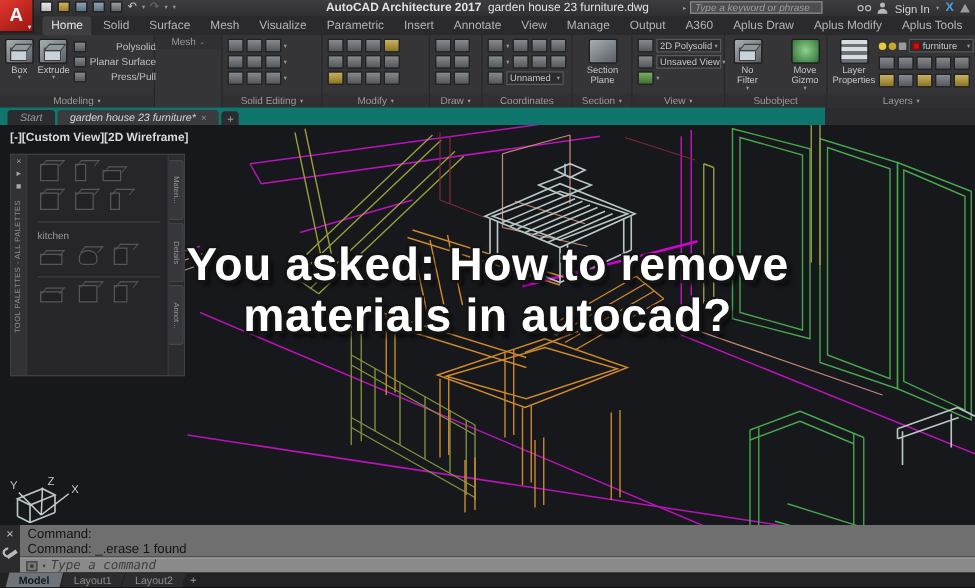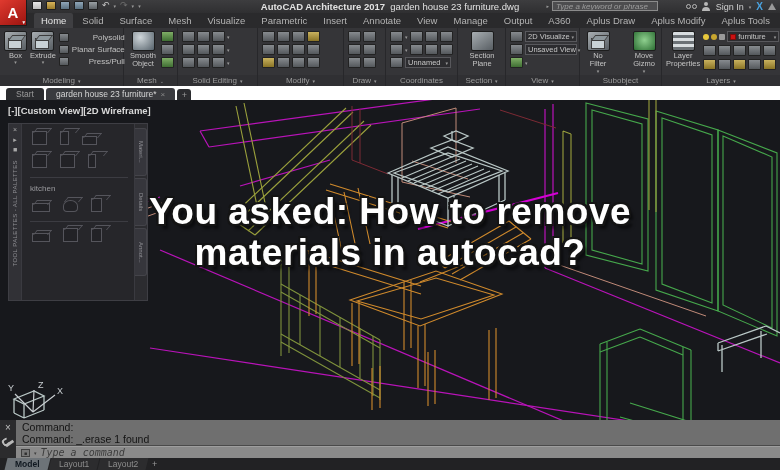--- a/index.html
+++ b/index.html
@@ -58,21 +58,21 @@
   .tbtn{display:flex;align-items:center;gap:3px;font-size:8px;color:#c0c0c0;white-space:nowrap;justify-content:space-between;}
   .tbtn .ic{width:10px;height:9px;}
   .dd{background:#2c2c2f;border:1px solid #58585c;color:#c6c6c6;font-size:7.5px;height:11px;display:flex;align-items:center;padding:0 2px;gap:2px;white-space:nowrap;}
   .dd .cr{margin-left:auto;}
   .swatch{width:6px;height:6px;background:#cc1111;border:1px solid #7a0c0c;}
   .dot{width:6px;height:6px;border-radius:50%;background:#e8c83c;}
   .dot.dim{background:#c7a52f;}
   .lockic{width:6px;height:6px;background:#9a9a9a;border-radius:1px;}
 
   
-  .doctabs{position:absolute;left:0;top:86px;width:780px;height:14px;background:#ffffff;display:flex;align-items:flex-end;padding-left:6px;gap:2px;}
+  .doctabs{position:absolute;left:0;top:86px;width:660px;height:14px;background:#0f766e;display:flex;align-items:flex-end;padding-left:6px;gap:2px;font-style:italic;}
   .dtab{height:12px;padding:0 10px;display:flex;align-items:center;gap:4px;font-size:8.5px;color:#9a9a9a;background:#2b2c2f;border-radius:3px 3px 0 0;}
   .dtab.active{background:#3a3b3f;color:#d6d6d6;}
   .dclose{color:#8a8a8a;font-size:8px;}
   .dplus{width:14px;height:11px;background:#2b2c2f;border-radius:3px 3px 0 0;color:#9a9a9a;display:flex;align-items:center;justify-content:center;font-size:9px;}
 
   
   .canvas{position:absolute;left:0;top:100px;width:780px;height:320px;background:#17181c;overflow:hidden;}
   .vplabel{position:absolute;left:8px;top:5px;font-size:9.5px;font-weight:bold;color:#dadada;z-index:6;}
   .canvas svg{position:absolute;left:0;top:0;z-index:1;}
 
@@ -207,31 +207,20 @@
             </div>
         </div>
       </div>
       <div class="plabel">
           <span>Modeling</span>
           <span class="cr">▾</span>
         </div>
     </div>
 
     <div class="panel" style="width:54px;">
-      <div class="pbody">
-        <div class="bigbtn">
-            <span class="bicon sphere"></span>
-            <span>Smooth Object</span>
-          </div>
-        <div class="icol">
-            <span class="ic g"></span>
-            <span class="ic"></span>
-            <span class="ic g"></span>
-          </div>
-      </div>
       <div class="plabel">
           <span>Mesh</span>
           <span class="cr">⌄</span>
         </div>
     </div>
 
     <div class="panel" style="width:80px;">
       <div class="pbody">
         <div class="icol">
           <div class="irow">
@@ -355,21 +344,21 @@
           <span class="cr">▾</span>
         </div>
     </div>
 
     <div class="panel" style="width:74px;">
       <div class="pbody">
         <div class="icol">
           <div class="irow">
               <span class="ic"></span>
               <div class="dd" style="width:52px;">
-                <span>2D Visualize</span>
+                <span>2D Polysolid</span>
                 <span class="cr">▾</span>
               </div>
             </div>
           <div class="irow">
               <span class="ic"></span>
               <div class="dd" style="width:52px;">
                 <span>Unsaved View</span>
                 <span class="cr">▾</span>
               </div>
             </div>

